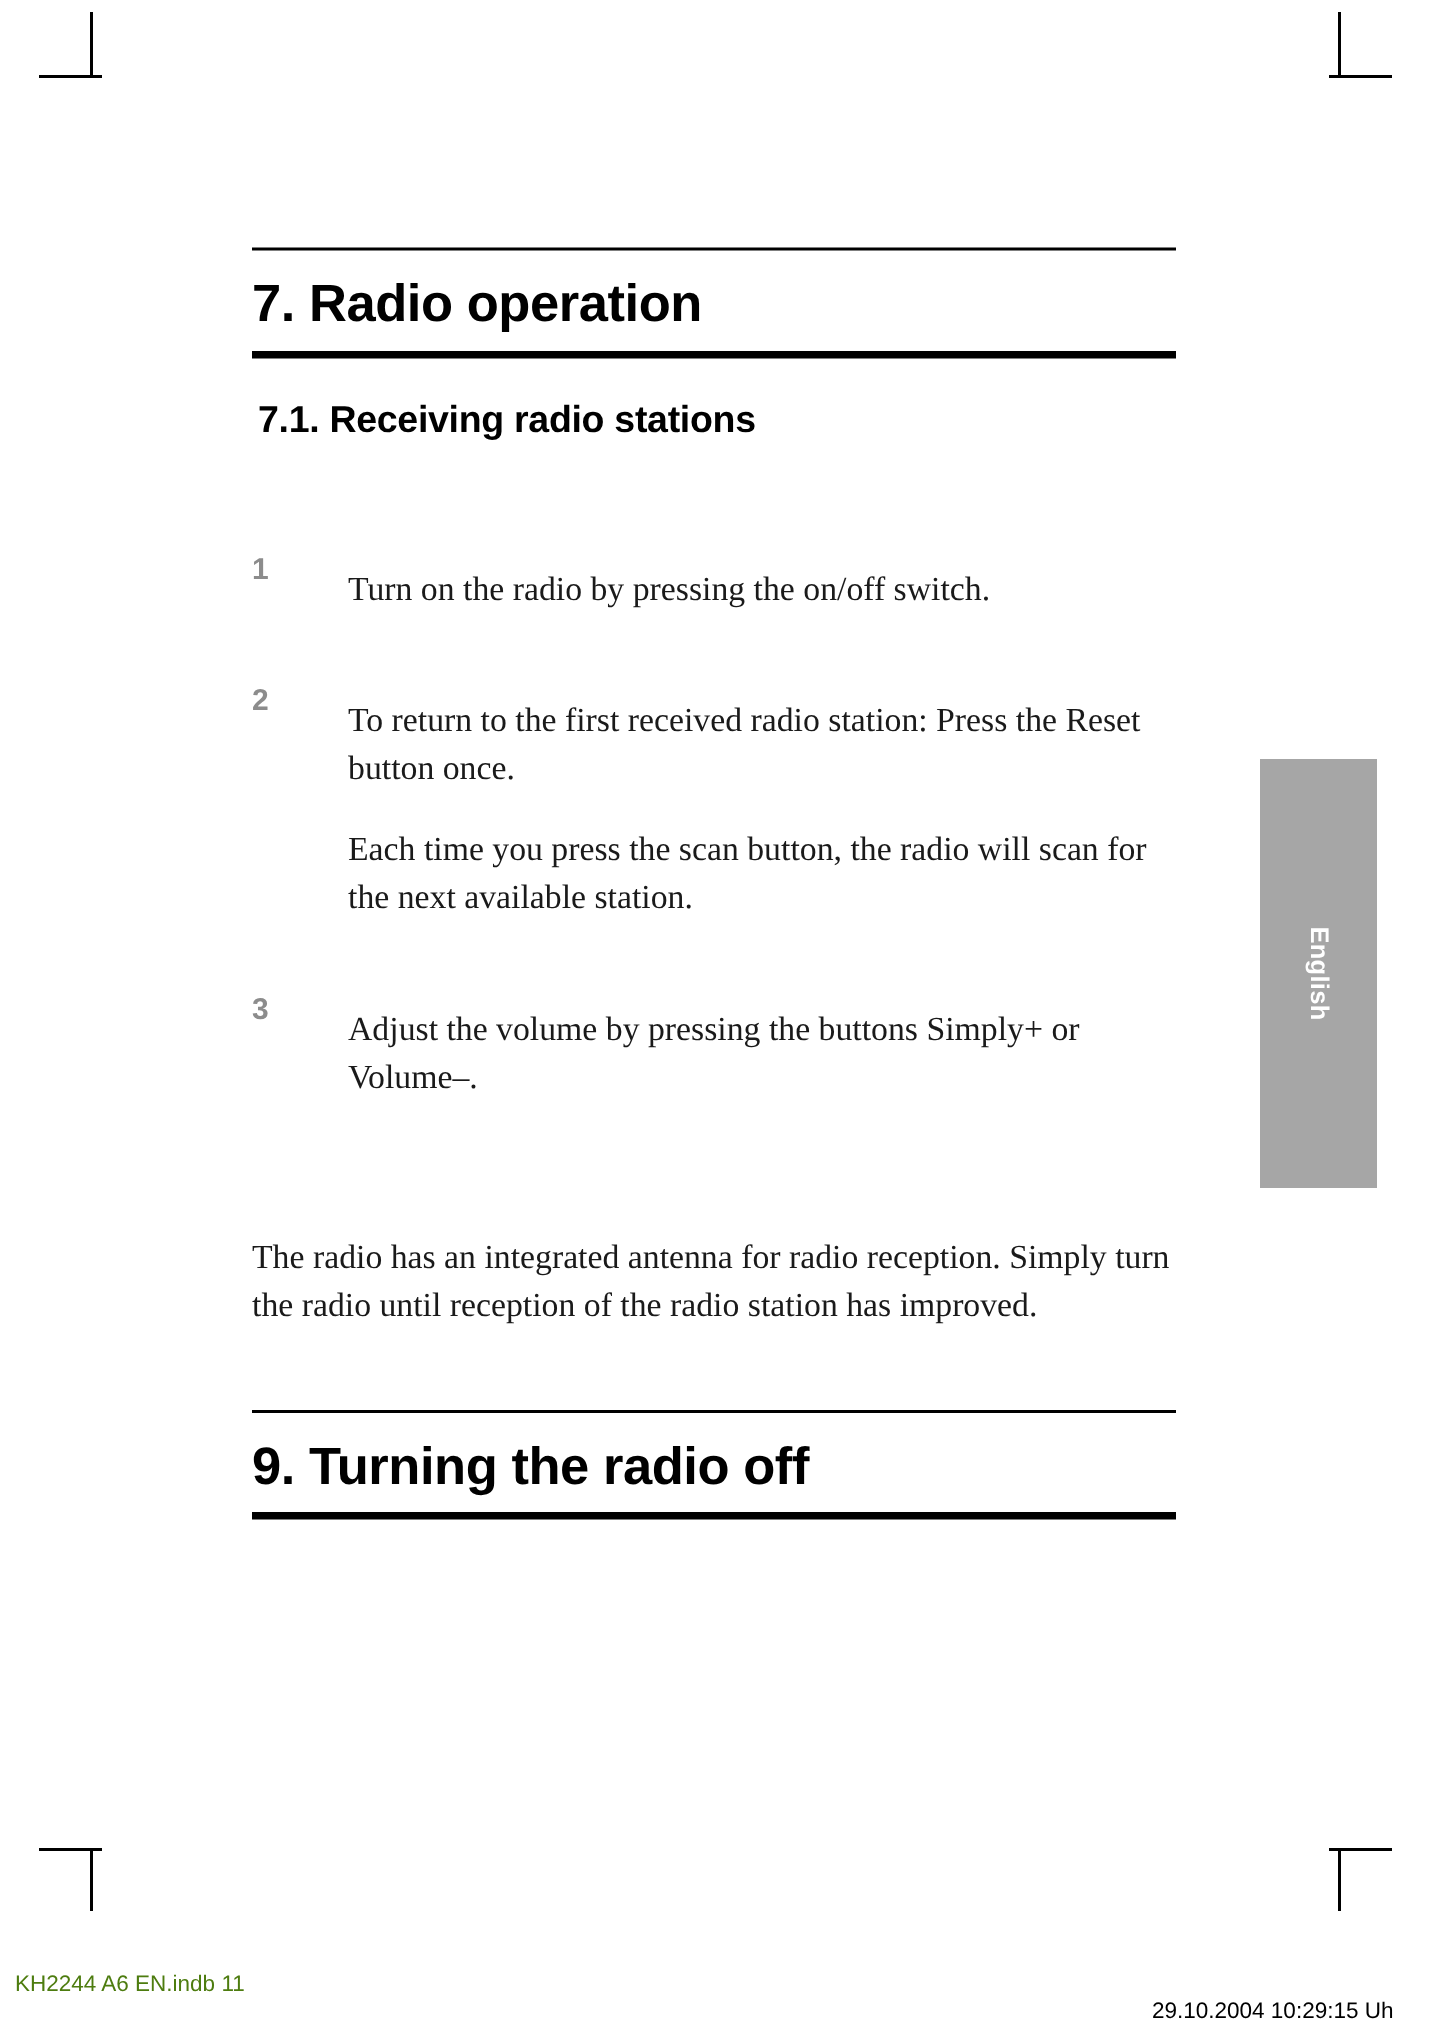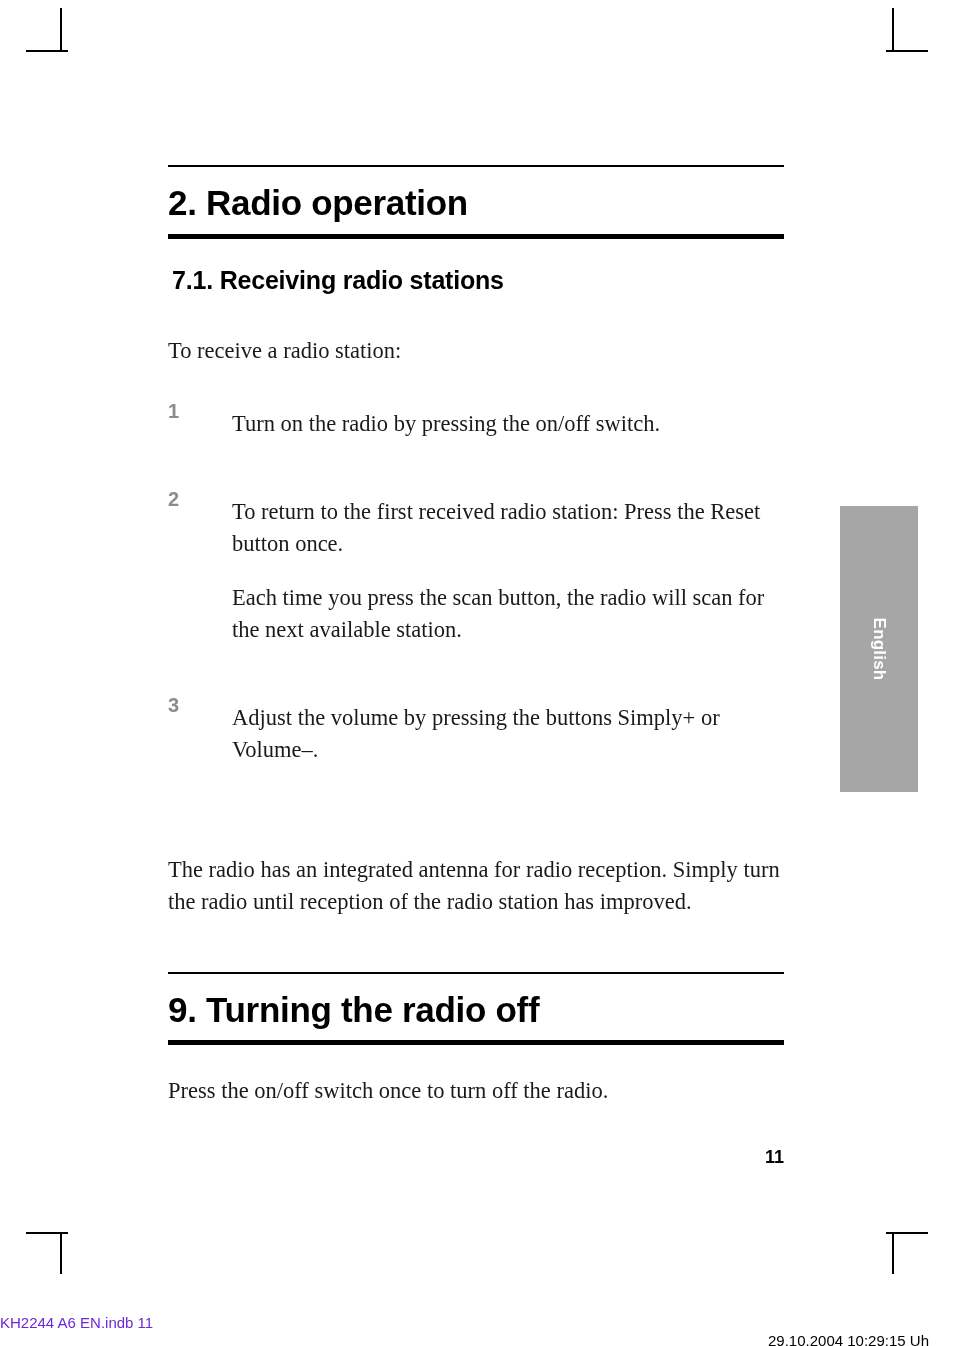--- a/index.html
+++ b/index.html
@@ -139,22 +139,23 @@
     color: #000000;
   }
 
   
   .footer-left {
     position: absolute;
     left: 0px;
     top: 1314px;
     font-family: "Liberation Sans", sans-serif;
     font-size: 15px;
-    color: #6d28d9;
+    color: #4d7c0f;
     white-space: nowrap;
+    padding-left: 10px;
   }
   .footer-right {
     position: absolute;
     left: 768px;
     top: 1332px;
     font-family: "Liberation Sans", sans-serif;
     font-size: 15px;
     color: #000000;
     white-space: nowrap;
   }
@@ -172,28 +173,27 @@
 <div class="crop crop-br-h"></div>
 
 <div class="side-tab">
   <span class="side-tab-label">English</span>
 </div>
 
 <div class="content">
 
   <div style="height:165px"></div>
   <div class="rule-thin"></div>
-  <h1 class="chapter">2. Radio operation</h1>
+  <h1 class="chapter">7. Radio operation</h1>
   <div class="rule-thick"></div>
 
   <div style="height:23px"></div>
   <h2 class="section">7.1. Receiving radio stations</h2>
 
   <div style="height:36px"></div>
-  <p class="body">To receive a radio station:</p>
 
   <div style="height:30px"></div>
   <div class="steps">
 
     <div class="step">
       <div class="step-num">1</div>
       <div class="step-body">
         <p>Turn on the radio by pressing the on/off switch.</p>
       </div>
     </div>
@@ -223,23 +223,19 @@
 
   <div style="height:34px"></div>
   <p class="body">The radio has an integrated antenna for radio reception. Simply turn the radio until reception of the radio station has improved.</p>
 
   <div style="height:54px"></div>
   <div class="rule-thin"></div>
   <h1 class="chapter">9. Turning the radio off</h1>
   <div class="rule-thick"></div>
 
   <div style="height:30px"></div>
-  <p class="body">Press the on/off switch once to turn off the radio.</p>
 
   <div style="height:40px"></div>
-  <div style="position:relative;height:24px">
-    <span class="page-number">11</span>
-  </div>
 
 </div>
 
 <div class="footer-left">KH2244 A6 EN.indb   11</div>
 <div class="footer-right">29.10.2004   10:29:15 Uh</div>
 
 </body></html>

